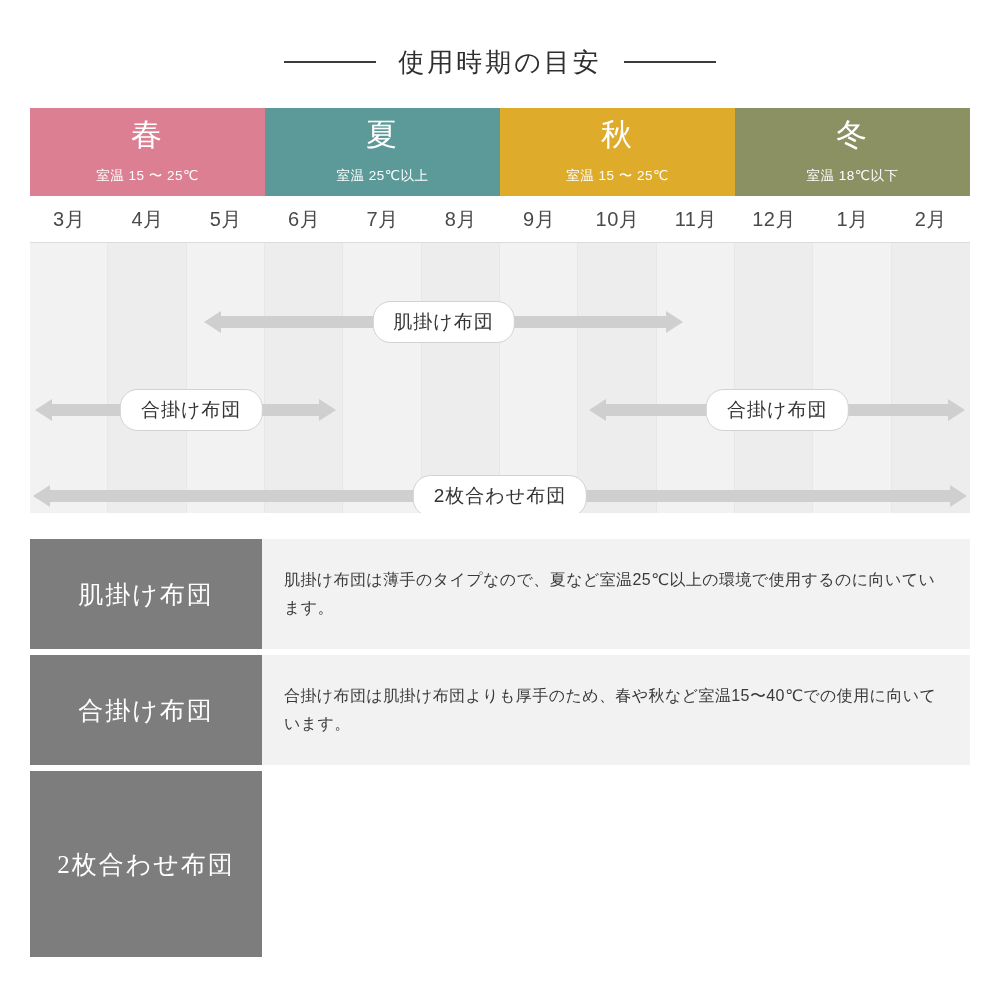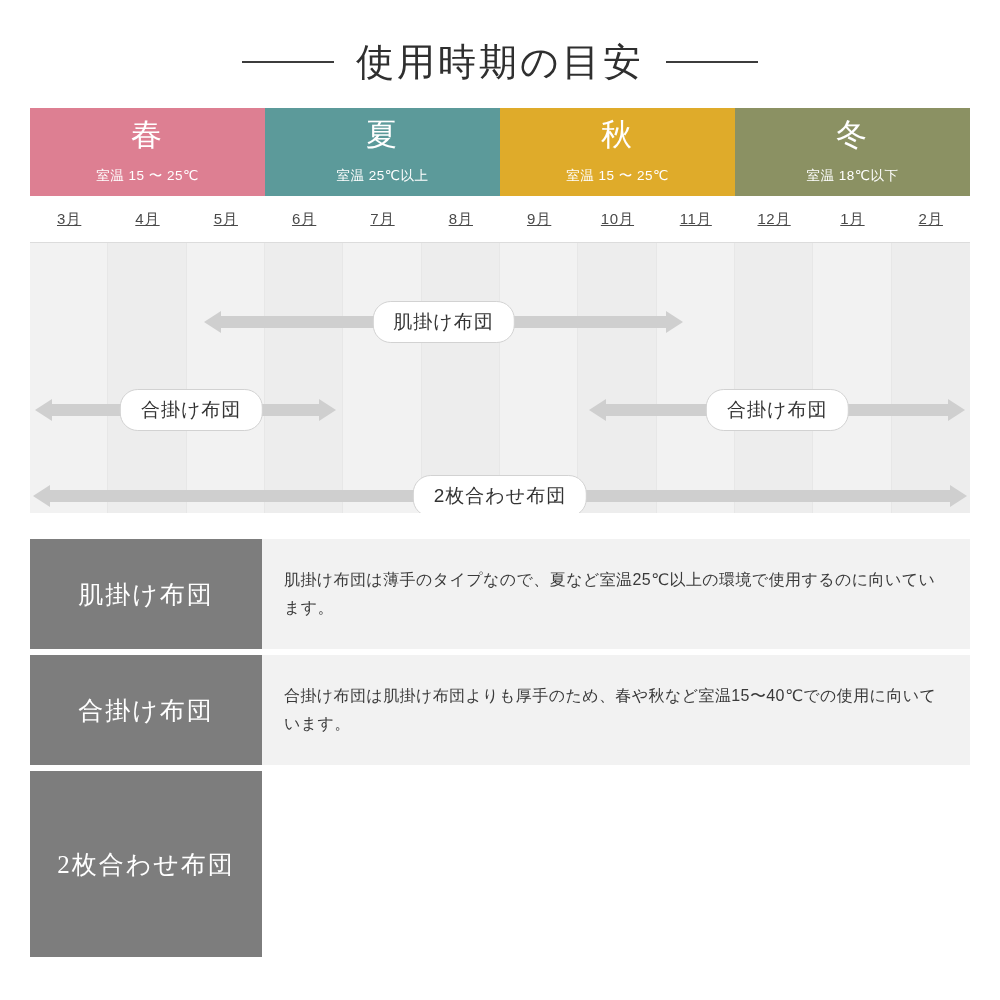--- a/index.html
+++ b/index.html
@@ -30,21 +30,21 @@
     padding-top: 30px;
     height: 64px;
   }
   .title-rule {
     width: 92px;
     height: 2px;
     background: #3c3c3c;
   }
   .title-text {
     font-family: "Liberation Serif", "DejaVu Serif", serif;
-    font-size: 38px;
+    font-size: 26px;
     letter-spacing: 3px;
     color: #2f2f2f;
     white-space: nowrap;
   }
 
   
   .chart {
     margin: 14px 30px 0 30px;
     width: 940px;
   }
@@ -80,24 +80,23 @@
     width: 100%;
     height: 46px;
     background: #ffffff;
     border-bottom: 1px solid #dcdcdc;
   }
   .month-cell {
     flex: 1 1 8.3333%;
     display: flex;
     align-items: center;
     justify-content: center;
-    font-size: 15px;
+    font-size: 20px;
     color: #4a4a4a;
     letter-spacing: 0.5px;
-    text-decoration: underline;
   }
 
   
   .bars {
     position: relative;
     width: 100%;
     height: 270px;
     background: #f2f2f2;
     overflow: hidden;
   }

